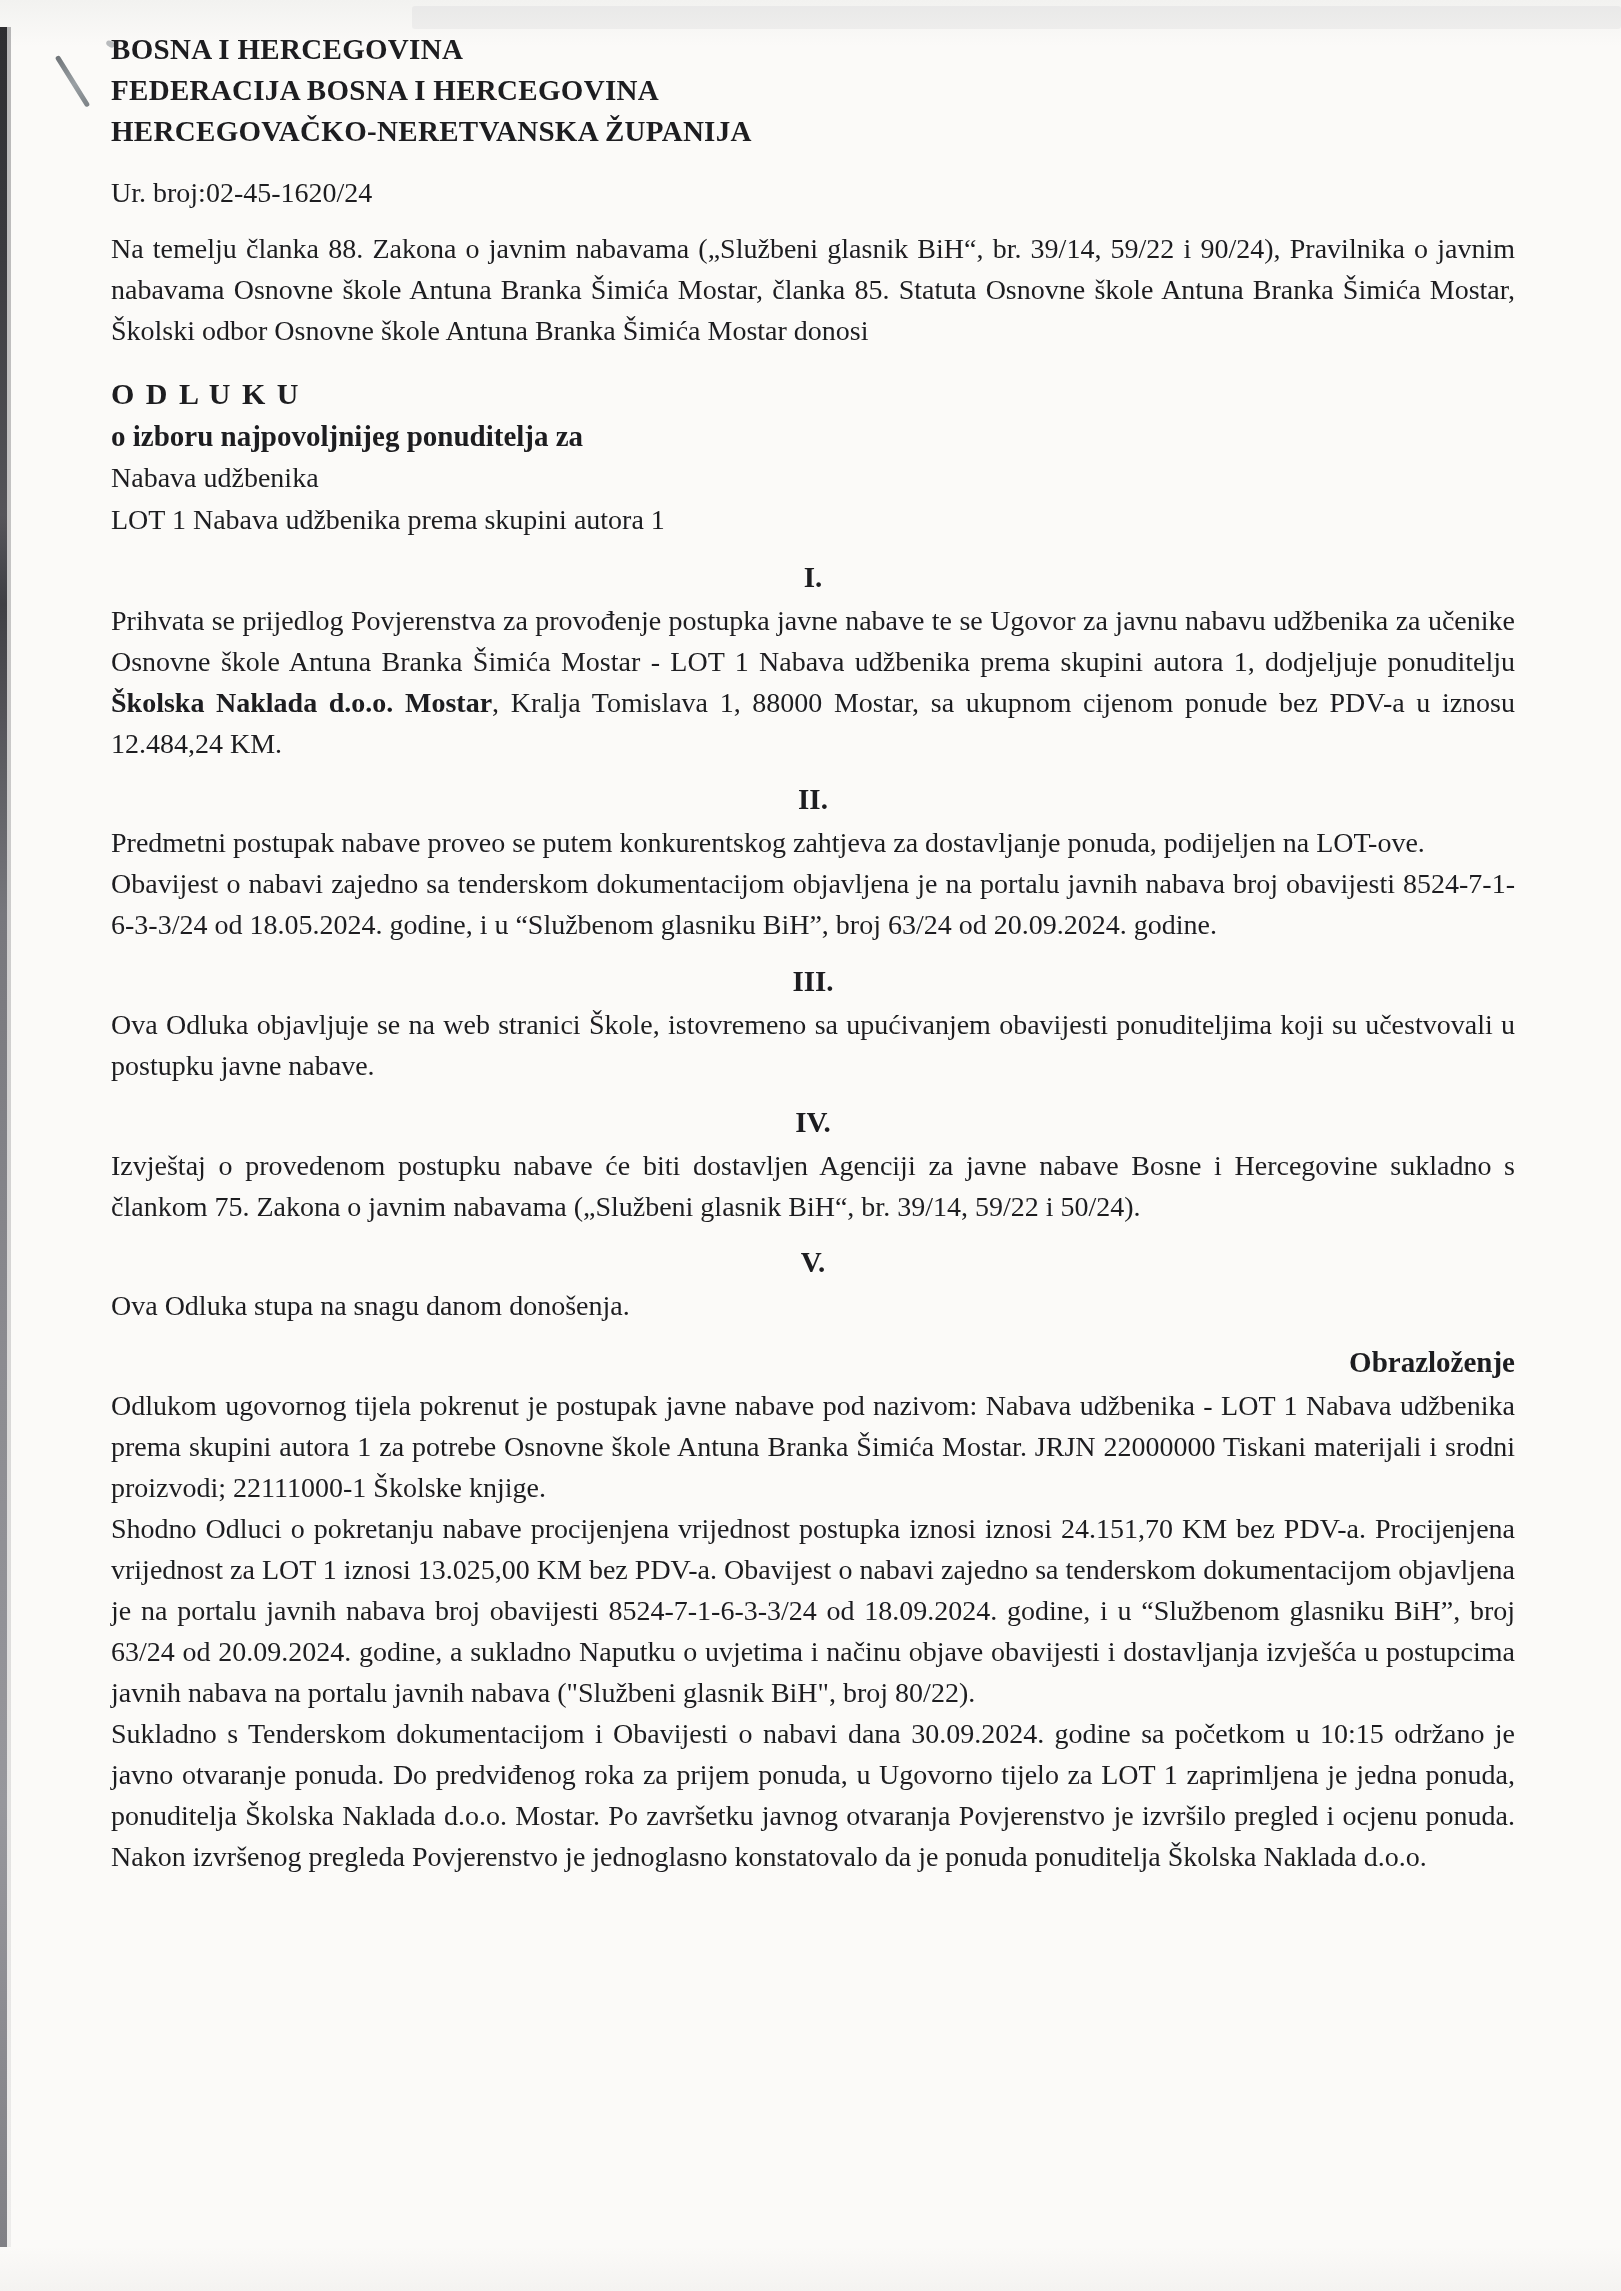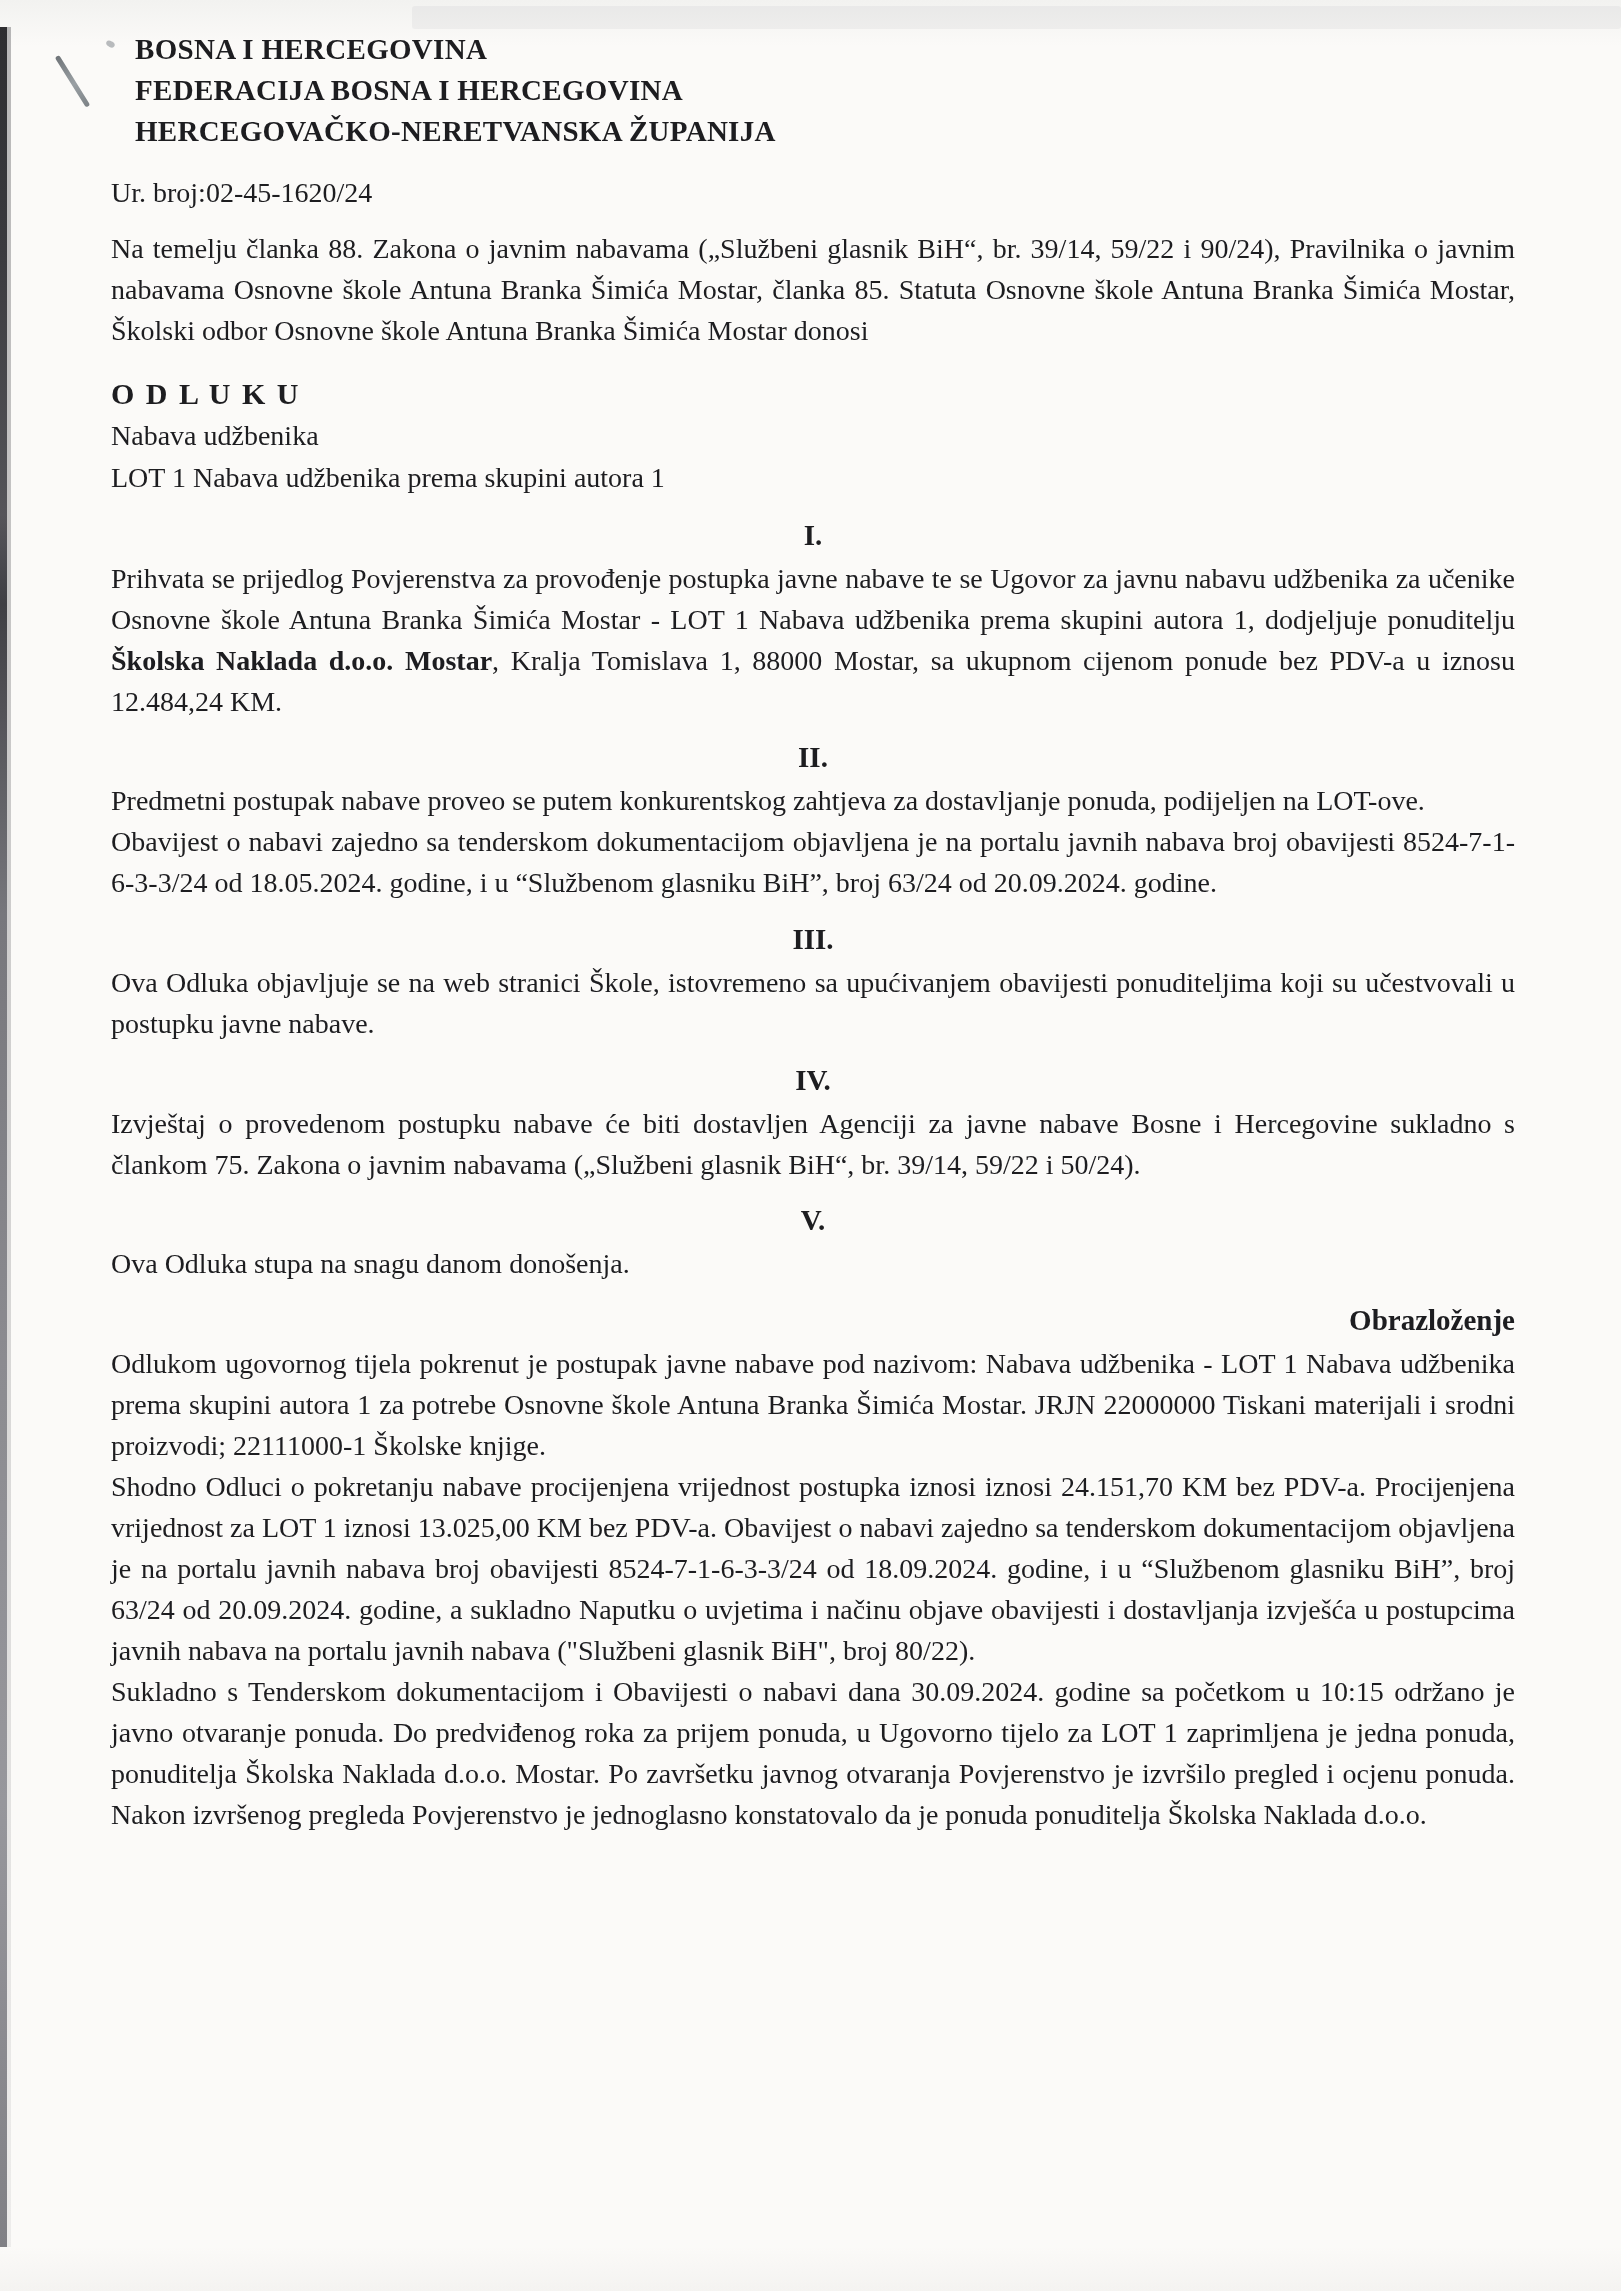--- a/index.html
+++ b/index.html
@@ -61,21 +61,20 @@
     position: absolute;
     left: 111px;
     top: 29px;
     width: 1404px;
   }
   .letterhead {
     font-weight: bold;
     font-size: 29px;
     line-height: 41px;
     letter-spacing: 0.3px;
-    margin-left: 24px;
   }
   .refblock {
     margin-top: 19.6px;
     font-size: 28px;
     line-height: 41px;
   }
   .para {
     font-size: 28px;
     line-height: 41px;
     text-align: justify;
@@ -137,20 +136,21 @@
     </header>
 
     <div class="refblock">
       <div>Ur. broj:02-45-1620/24</div>
     </div>
 
     <p class="para intro">Na temelju članka 88. Zakona o javnim nabavama („Službeni glasnik BiH“, br. 39/14, 59/22 i 90/24), Pravilnika o javnim nabavama Osnovne škole Antuna Branka Šimića Mostar, članka 85. Statuta Osnovne škole Antuna Branka Šimića Mostar, Školski odbor Osnovne škole Antuna Branka Šimića Mostar donosi</p>
 
     <div class="titleblock">
       <div class="title-main">O D L U K U</div>
+      <div class="title-sub">o izboru najpovoljnijeg ponuditelja za</div>
       <div>Nabava udžbenika</div>
       <div>LOT 1 Nabava udžbenika prema skupini autora 1</div>
     </div>
 
     <div class="section">
       <div class="secnum">I.</div>
       <p class="para"><span>Prihvata se prijedlog Povjerenstva za provođenje postupka javne nabave te se Ugovor za javnu nabavu udžbenika za učenike Osnovne škole Antuna Branka Šimića Mostar - LOT 1 Nabava udžbenika prema skupini autora 1, dodjeljuje ponuditelju </span><span class="bold-inline">Školska Naklada d.o.o. Mostar</span><span>, Kralja Tomislava 1, 88000 Mostar, sa ukupnom cijenom ponude bez PDV-a u iznosu 12.484,24 KM.</span></p>
     </div>
 
     <div class="section">

